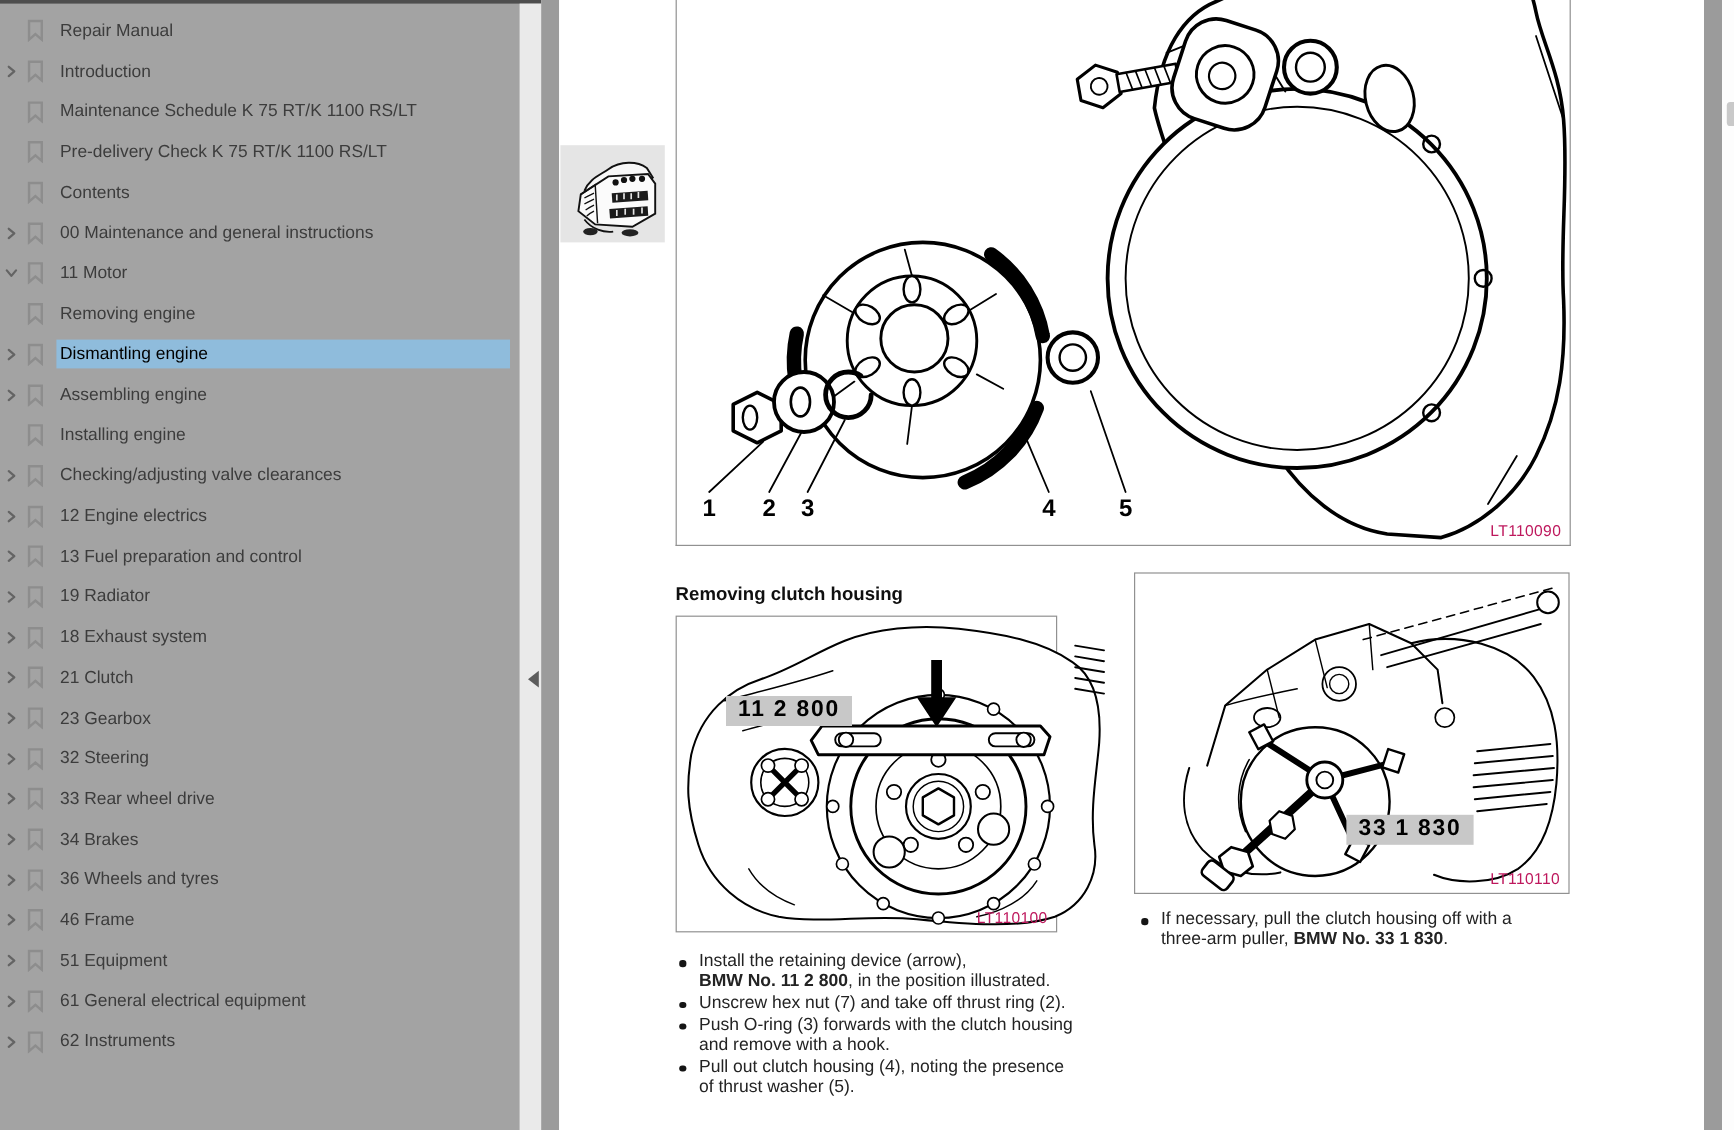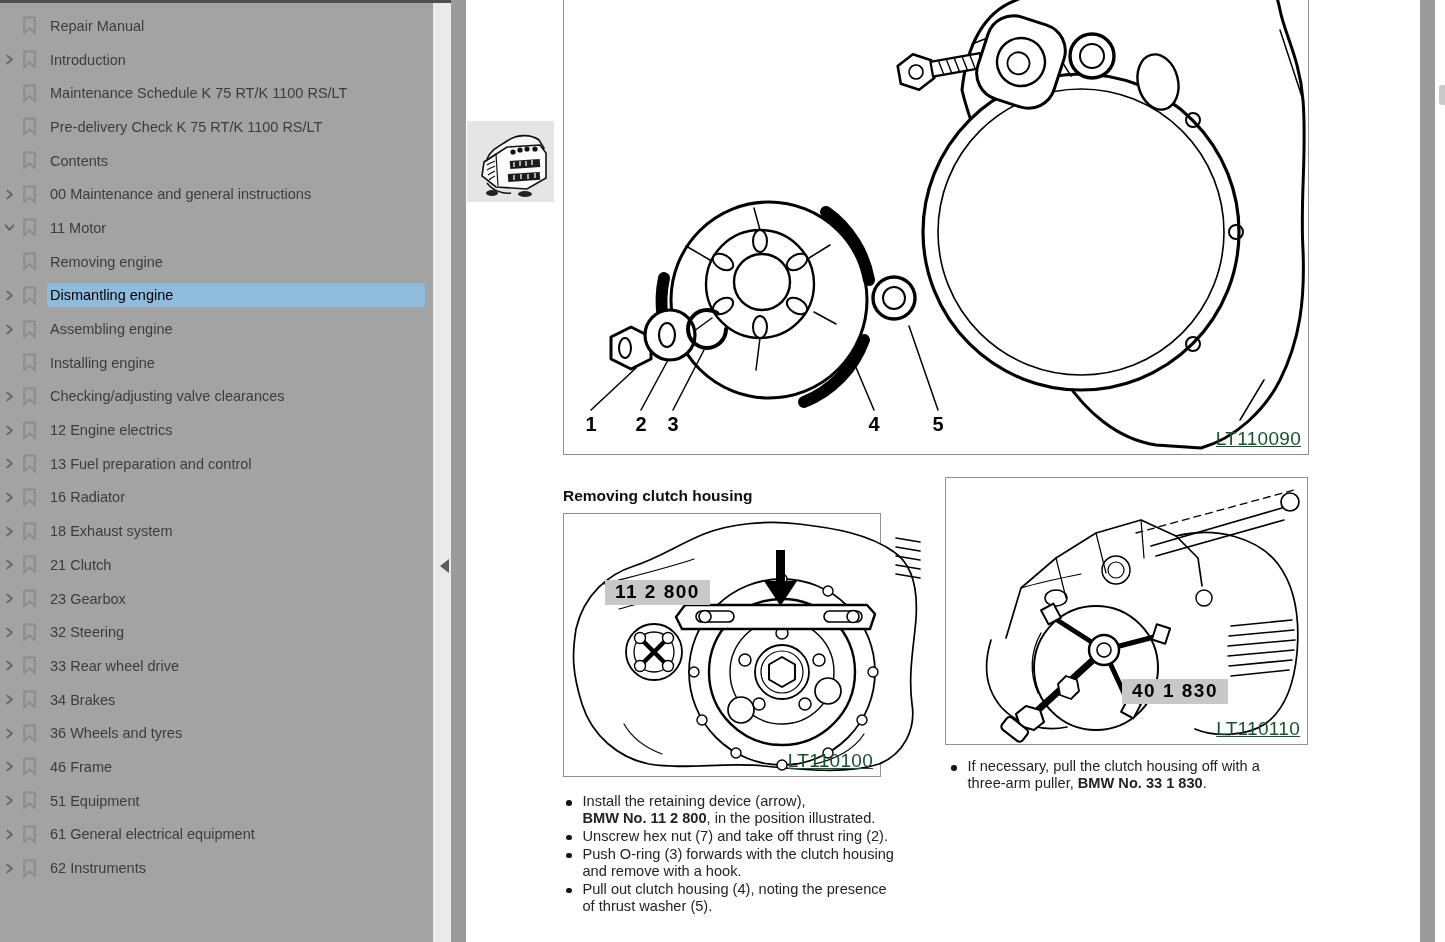--- a/index.html
+++ b/index.html
@@ -57,21 +57,21 @@
 
   .margin-thumb{
     position:absolute;left:1px;top:121px;width:87px;height:81px;background:#e5e5e5;
   }
 
   figure.fig{
     position:absolute;margin:0;background:#fff;border:1px solid #919191;box-sizing:border-box;
   }
   .fig svg{display:block;}
   .fig-code{
-    position:absolute;right:7px;bottom:4px;font-size:19px;color:#14532d;letter-spacing:.3px;text-decoration:underline;
+    position:absolute;right:7px;bottom:4px;font-size:13px;color:#be185d;letter-spacing:.3px;
   }
   .tool-chip{
     position:absolute;background:#c8c8c8;color:#000;font-weight:bold;
     font-size:19px;letter-spacing:1.5px;padding:1px 10px 2px 10px;white-space:nowrap;
   }
   #fig1{left:97px;top:-60px;width:746px;height:515px;border-top:none;}
   #fig2{left:97px;top:513px;width:318px;height:264px;}
   #fig3{left:479px;top:477px;width:363px;height:268px;}
   .partnum{
     position:absolute;top:473px;font-weight:bold;font-size:20px;color:#000;width:14px;text-align:center;
@@ -264,21 +264,21 @@
           <span class="chev collapsed">
             <svg width="11" height="11" viewBox="0 0 10 10">
               <polyline points="3,1.5 7.2,5 3,8.5" fill="none" stroke="#646464" stroke-width="1.7" stroke-linecap="round" stroke-linejoin="round"></polyline>
             </svg>
           </span>
           <span class="bm-ic">
             <svg width="15" height="19" viewBox="0 0 15 19">
               <path d="M2.2 1.5 h10.6 v15.5 l-5.3 -4.6 l-5.3 4.6 z" fill="none" stroke="#8d8d8d" stroke-width="2"></path>
             </svg>
           </span>
-          <span class="bm-label">16 Radiator</span>
+          <span class="bm-label">19 Radiator</span>
         </div>
         <div class="bm-row lvl0">
           <span class="chev collapsed">
             <svg width="11" height="11" viewBox="0 0 10 10">
               <polyline points="3,1.5 7.2,5 3,8.5" fill="none" stroke="#646464" stroke-width="1.7" stroke-linecap="round" stroke-linejoin="round"></polyline>
             </svg>
           </span>
           <span class="bm-ic">
             <svg width="15" height="19" viewBox="0 0 15 19">
               <path d="M2.2 1.5 h10.6 v15.5 l-5.3 -4.6 l-5.3 4.6 z" fill="none" stroke="#8d8d8d" stroke-width="2"></path>
@@ -608,21 +608,21 @@
           <rect x="208" y="148" width="14" height="16" fill="#fff" stroke="#000" stroke-width="2" transform="rotate(18 215 156)"></rect>
           <rect x="178" y="222" width="14" height="16" fill="#fff" stroke="#000" stroke-width="2" transform="rotate(28 185 230)"></rect>
           <path d="M158 172 L 92 232" stroke="#000" stroke-width="7"></path>
           <circle cx="158" cy="172" r="15" fill="#fff" stroke="#000" stroke-width="2.4"></circle>
           <circle cx="158" cy="172" r="7" fill="#fff" stroke="#000" stroke-width="1.6"></circle>
           <polygon points="120,198 131,202 133,213 125,221 114,217 112,206" fill="#fff" stroke="#000" stroke-width="1.8"></polygon>
           <polygon points="80,228 94,232 98,244 88,252 74,248 70,236" fill="#fff" stroke="#000" stroke-width="2.2"></polygon>
           <rect x="56" y="244" width="26" height="15" rx="4" fill="#fff" stroke="#000" stroke-width="2.2" transform="rotate(38 69 251)"></rect>
         </g>
       </svg>
-      <div class="tool-chip" style="left:176px;top:201px;">40 1 830</div>
+      <div class="tool-chip" style="left:176px;top:201px;">33 1 830</div>
       <span class="fig-code">LT110110</span>
     </figure>
 
     <ul class="bullets" id="bullets-left">
         <li>
           <span class="dot"></span>
           <span class="txt"><span>Install the retaining device (arrow),
 </span><span class="bseg">BMW No. 11 2 800</span><span>, in the position illustrated.</span></span>
         </li>
         <li>

